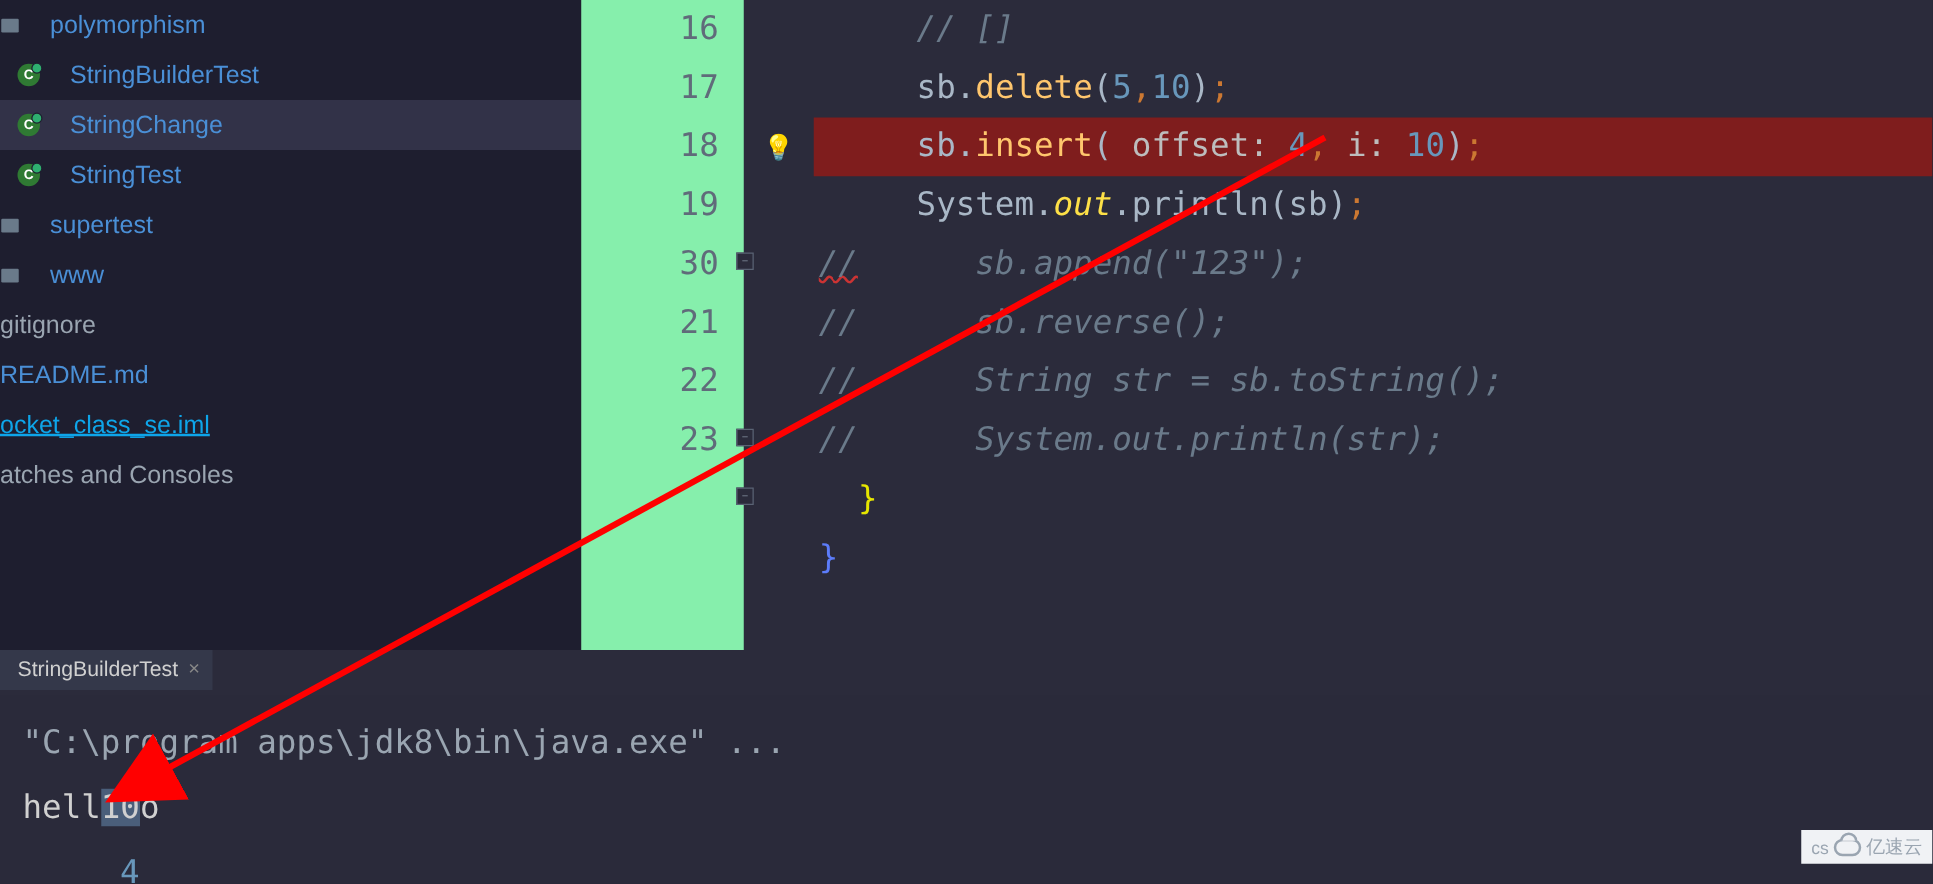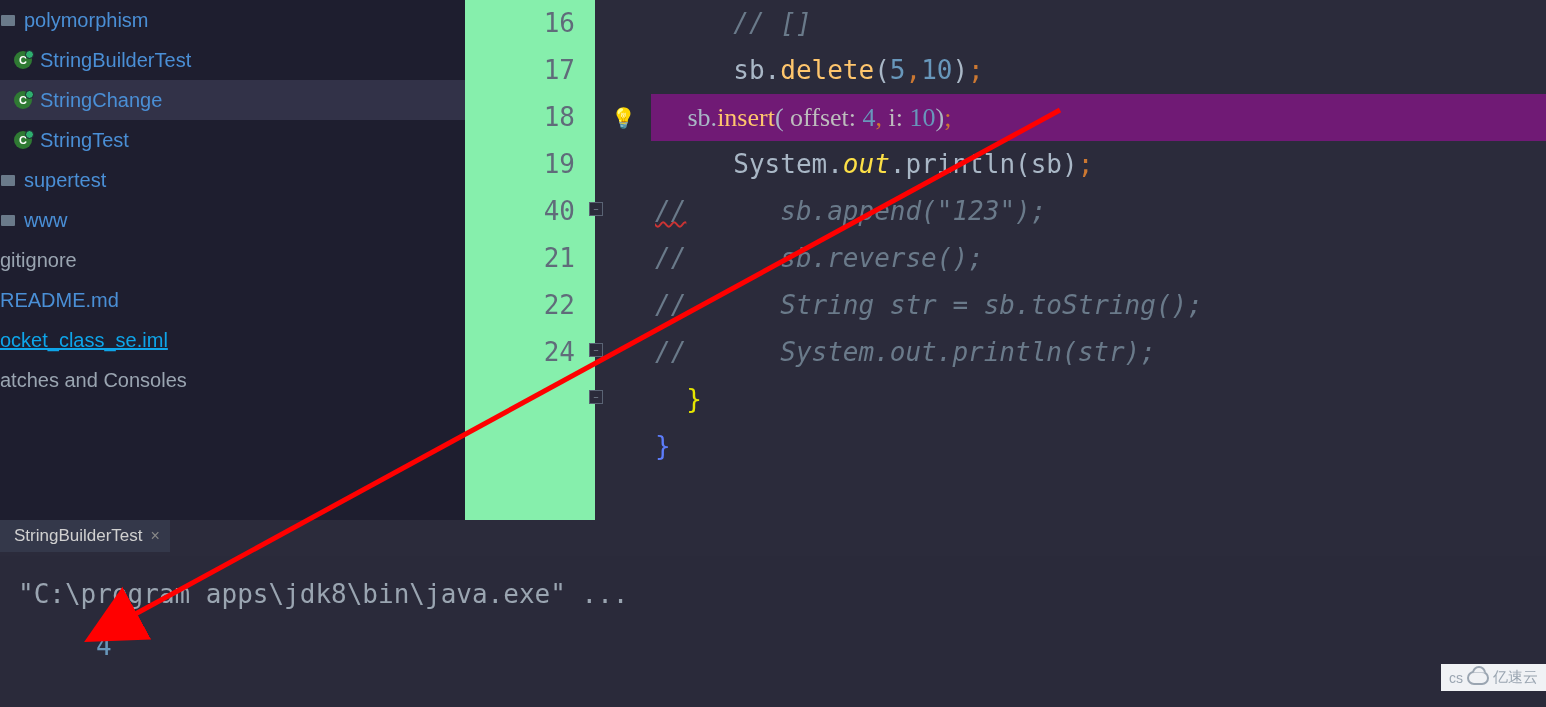--- a/index.html
+++ b/index.html
@@ -24,20 +24,21 @@
     color: #bbbbbb;
     overflow: hidden;
   }
   .tree-item {
     display: flex;
     align-items: center;
     height: 40px;
     padding-left: 0;
     cursor: pointer;
     white-space: nowrap;
+    gap: 16px;
   }
   .tree-item.indent1 { padding-left: 0px; }
   .tree-item.indent2 { padding-left: 14px; }
   .tree-item.selected { background: #323248; }
   .tree-icon {
     width: 16px; height: 16px;
     margin-right: 8px;
     display: inline-flex; align-items: center; justify-content: center;
     font-size: 14px;
   }
@@ -103,21 +104,21 @@
     font-size: 10px; color: #7a8494;
   }
   .code {
     flex: 1;
     font-size: 26px;
     line-height: 47px;
     font-family: "Consolas", monospace;
     position: relative;
   }
   .code .row { height: 47px; white-space: pre; padding-left: 4px; }
-  .code .row.hl { background: #701a75; font-family: Liberation Serif, serif; }
+  .code .row.hl { background: #7f1d1d; }
   .c-ident { color: #a9b7c6; }
   .c-method { color: #ffc66d; }
   .c-num { color: #6897bb; }
   .c-punct { color: #cc7832; }
   .c-paren { color: #a9b7c6; }
   .c-comment { color: #6a7a8a; font-style: italic; }
   .c-static { color: #fde047; font-style: italic; }
   .c-hint { color: #bdbdbd; }
   .c-brace-y { color: #e6e600; }
   .c-brace-b { color: #5c7cfa; }
@@ -236,24 +237,24 @@
       <span class="tree-label gray">atches and Consoles</span>
     </div>
   </div>
 
   <div class="editor">
     <div class="gutter">
       <div class="ln">16</div>
       <div class="ln">17</div>
       <div class="ln">18</div>
       <div class="ln">19</div>
-      <div class="ln">40</div>
+      <div class="ln">30</div>
       <div class="ln">21</div>
       <div class="ln">22</div>
-      <div class="ln">24</div>
+      <div class="ln">23</div>
     </div>
     <div class="gutter-icons">
       <div class="row"></div>
       <div class="row"></div>
       <div class="row">
           <span class="bulb">💡</span>
         </div>
       <div class="row"></div>
       <div class="row">
           <span class="fold-handle">–</span>
@@ -285,20 +286,21 @@
 
 <div class="tabs">
   <div class="tab">
     <span>StringBuilderTest</span>
     <span class="close">×</span>
   </div>
 </div>
 
 <div class="console">
   <div>"C:\program apps\jdk8\bin\java.exe" ...</div>
+  <div><span class="out-white">hell</span><span class="out-hl">10</span><span class="out-white">o</span></div>
   <div class="index">4</div>
 </div>
 
 <svg class="arrow-svg">
   <defs>
     <marker id="ah" markerWidth="12" markerHeight="12" refX="2" refY="6" orient="auto">
       <path d="M0,0 L12,6 L0,12 Z" fill="#ff0000"></path>
     </marker>
   </defs>
   <line x1="1060" y1="110" x2="128" y2="618" stroke="#ff0000" stroke-width="5" marker-end="url(#ah)"></line>

